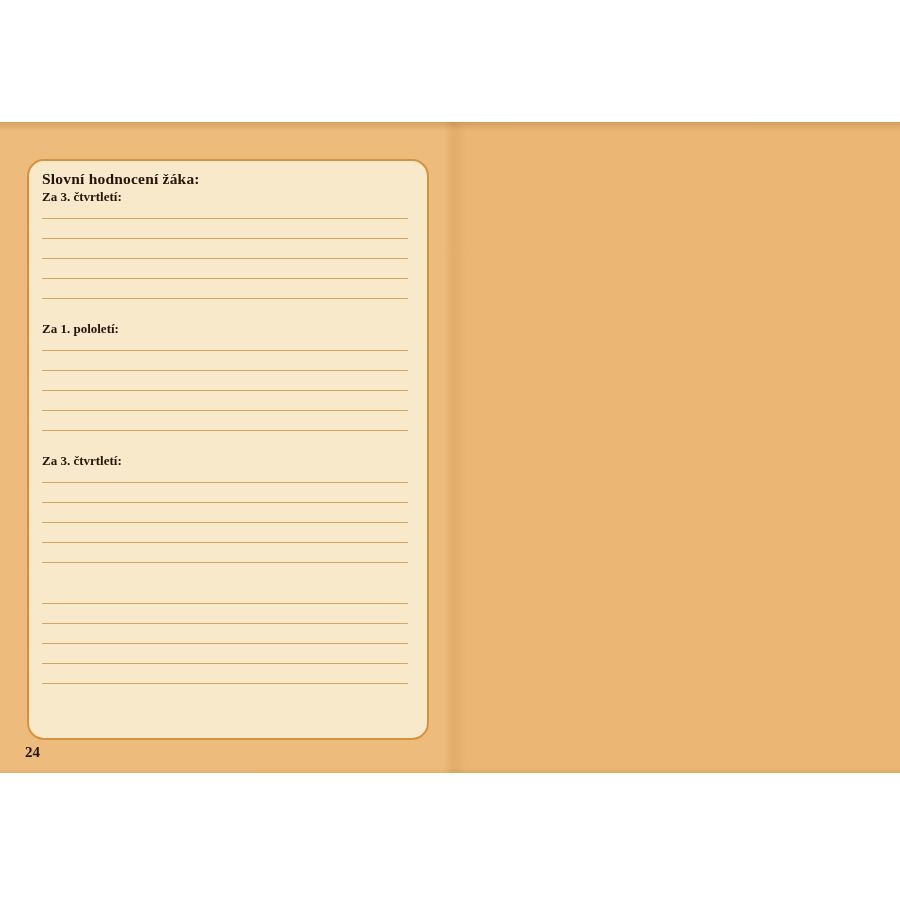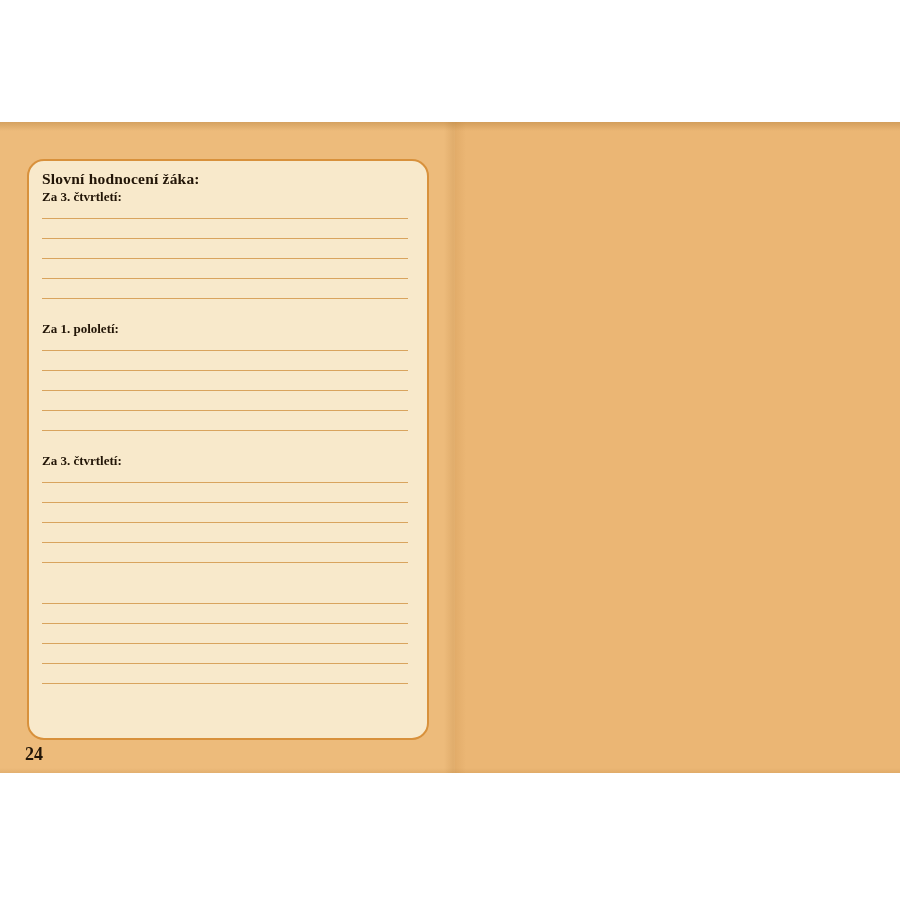--- a/index.html
+++ b/index.html
@@ -32,21 +32,21 @@
     background:linear-gradient(90deg,rgba(160,100,30,0) 0%,rgba(160,100,30,.16) 42%,rgba(160,100,30,.10) 58%,rgba(160,100,30,0) 100%);}
   .box{position:absolute;background:var(--box-bg);border:2px solid var(--box-border);border-radius:17px;z-index:1;}
   .box-left{left:27px;top:37px;width:402px;height:581px;padding:9px 19px 0 13px;}
   .box-title{font-size:15.5px;font-weight:bold;line-height:18px;letter-spacing:.2px;}
   
   .section + .section{margin-top:21px;}
   .section-label{font-size:13px;font-weight:bold;height:17px;line-height:17px;margin-top:9px;margin-bottom:-6px;}
   .section:first-child .section-label{margin-top:0;}
   .rule{height:20px;border-bottom:1.5px solid var(--rule-line);}
   #left-sections{margin-top:0;}
-  .page-num{position:absolute;top:622px;font-size:18px;font-weight:bold;z-index:2;}
+  .page-num{position:absolute;top:622px;font-size:15px;font-weight:bold;z-index:2;}
   .page-num-left{left:25px;}
   .page-num-right{right:23px;}
 </style>
 </head>
 <body>
 
 <div class="screen">
   <div class="spread">
 
     <div class="page page-left">

